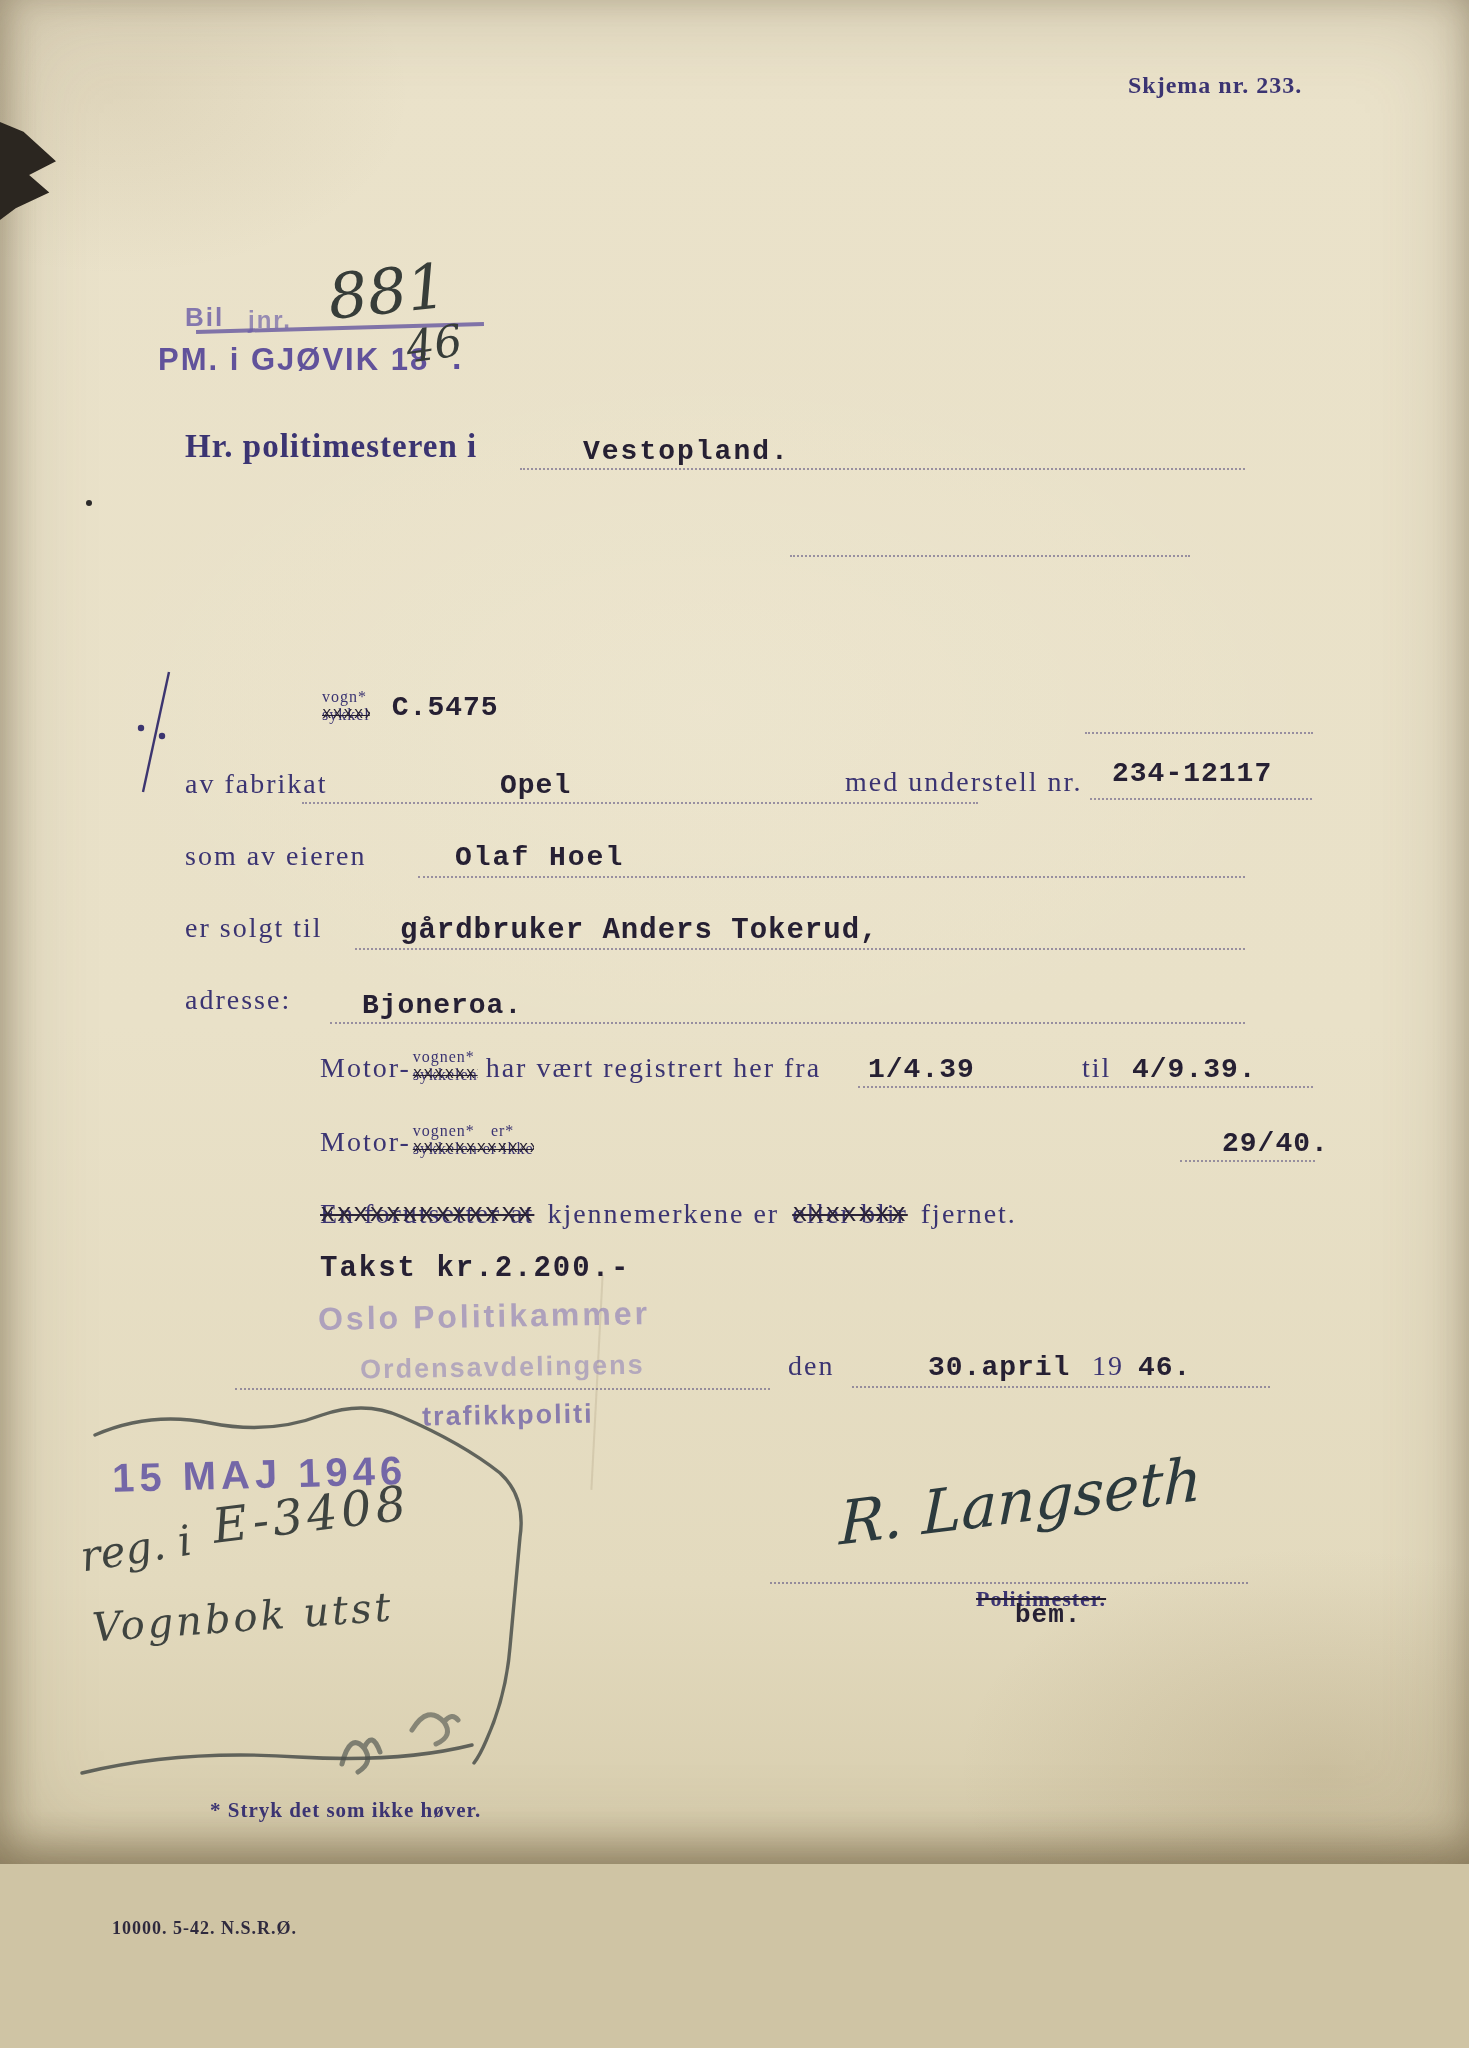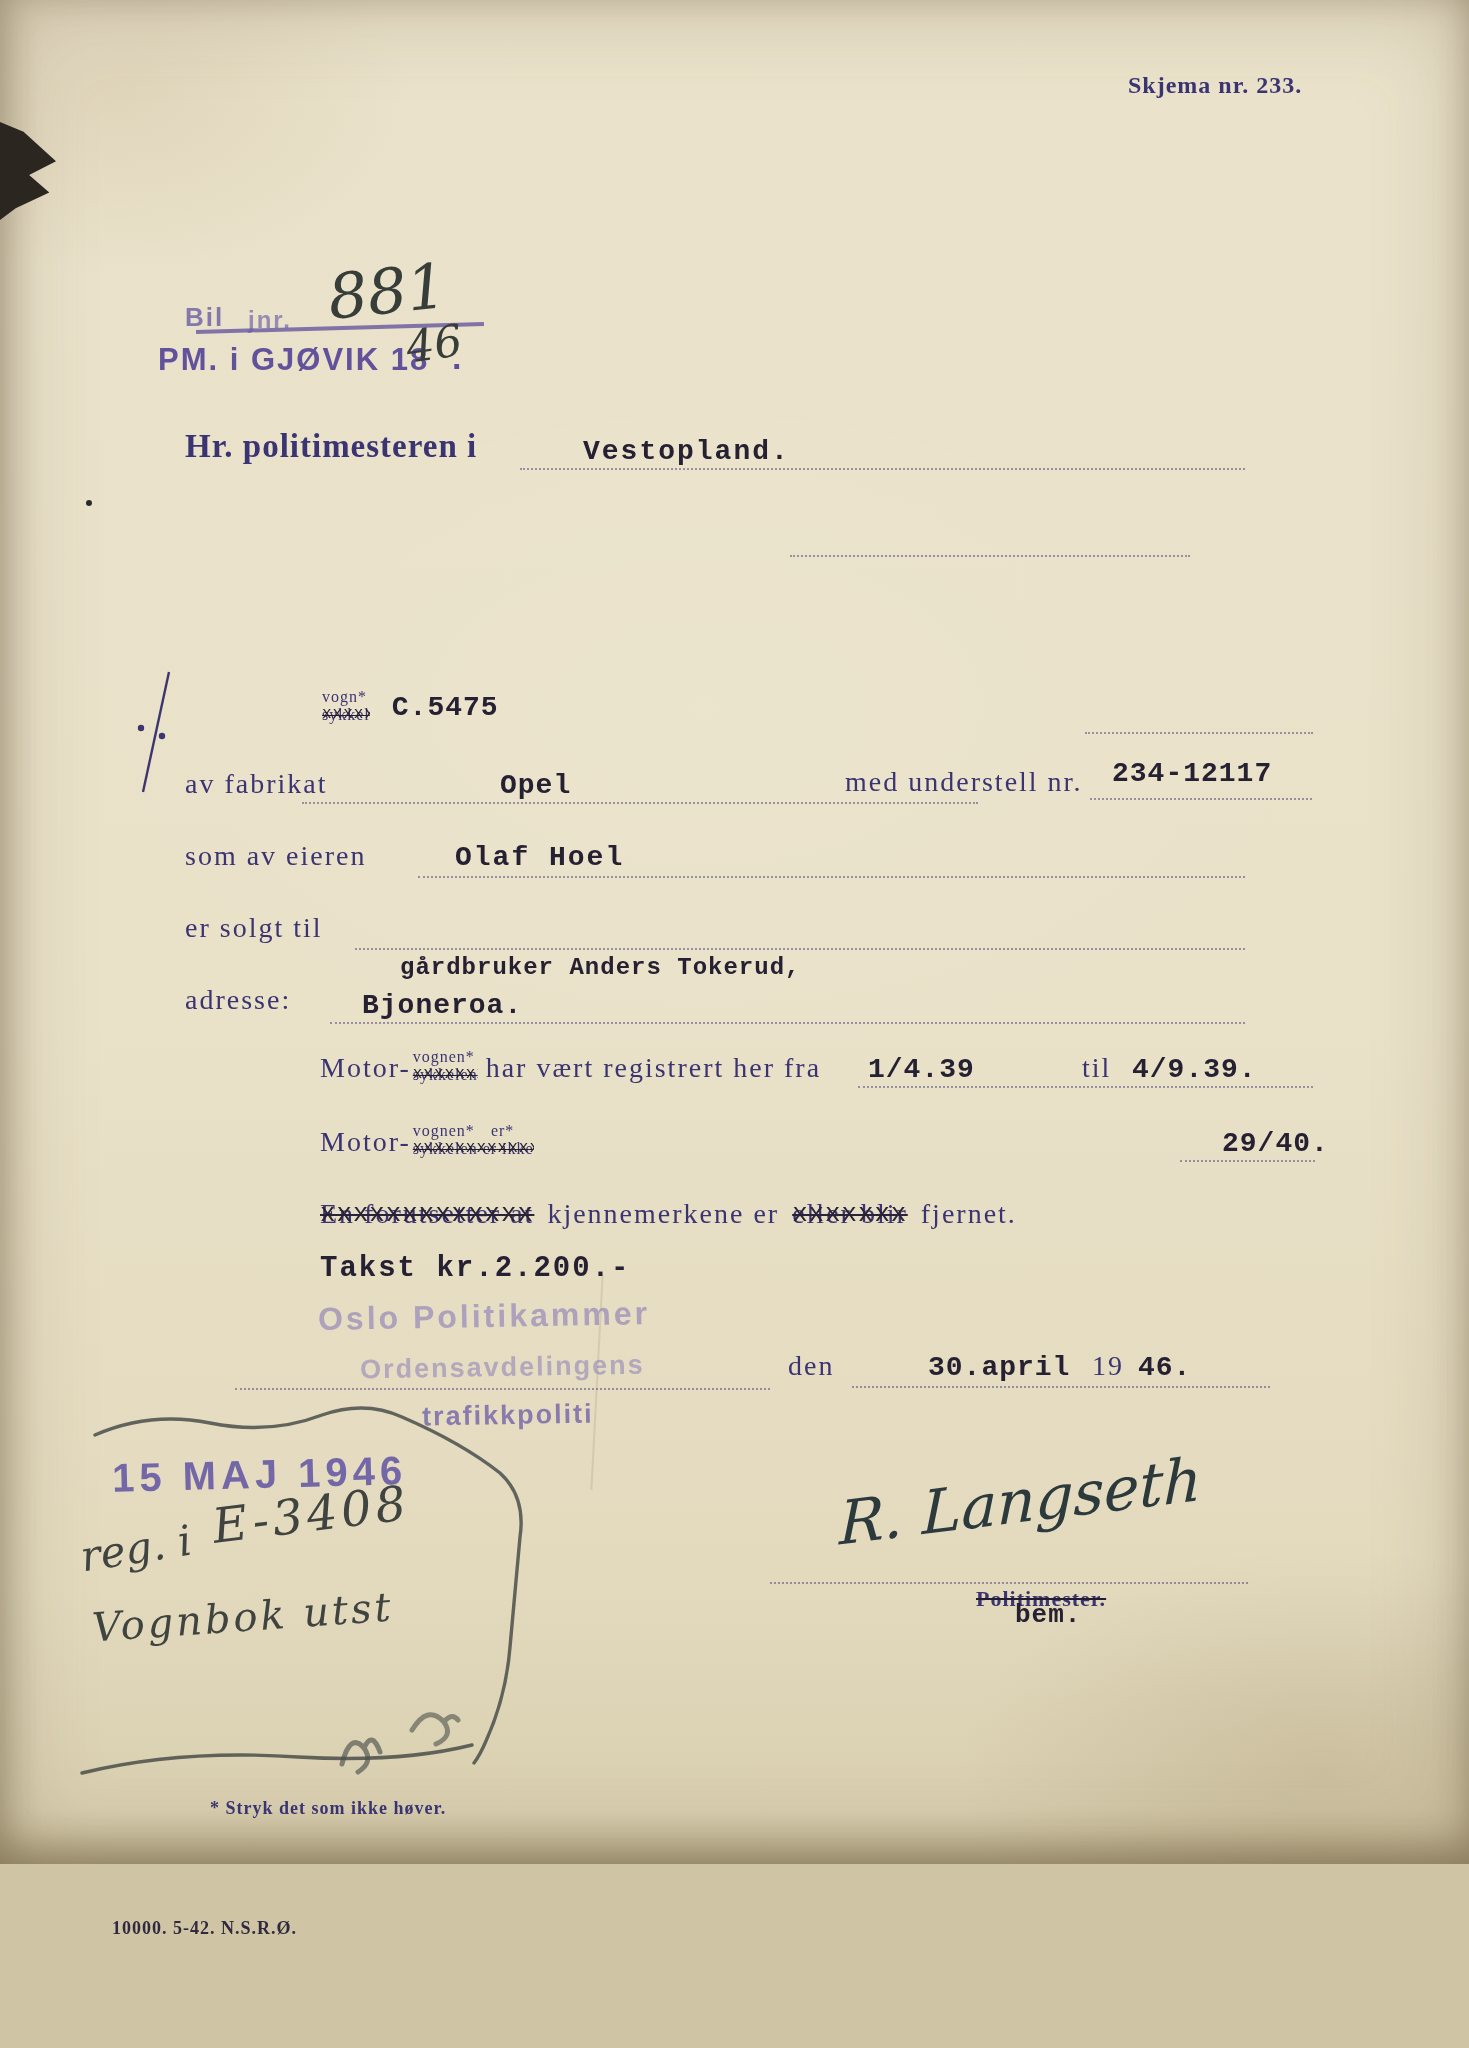--- a/index.html
+++ b/index.html
@@ -9,21 +9,21 @@
       radial-gradient(ellipse 520px 320px at 90% 95%, rgba(118,94,52,.16), transparent 70%),
       radial-gradient(ellipse 420px 260px at 8% 5%, rgba(128,104,62,.10), transparent 70%),
       radial-gradient(ellipse 900px 520px at 48% 38%, rgba(255,252,240,.12), transparent 70%),
       linear-gradient(180deg,#eae2ca 0%,#e9e1c8 55%,#e3dabe 85%,#d9cfb0 97%,#c9bd9c 100%);
     box-shadow: inset 0 0 95px rgba(95,75,45,.28), inset 0 -16px 34px rgba(70,55,30,.28), inset 14px 0 30px rgba(90,70,40,.12);
     font-family:"Liberation Serif",serif;color:#3b3472;}
   .abs{position:absolute;}
   .line{position:absolute;display:flex;align-items:flex-start;white-space:nowrap;}
   .form{color:#3b3472;font-size:28px;letter-spacing:2px;}
   .big{font-size:33px;font-weight:600;letter-spacing:1px;}
-  .small-note{font-size:18px;font-weight:700;letter-spacing:1px;}
+  .small-note{font-size:21px;font-weight:700;letter-spacing:1px;}
   .typed{font-family:"Liberation Mono","DejaVu Sans Mono",monospace;font-weight:700;color:#262033;
     letter-spacing:1px;font-size:28px;z-index:3;white-space:nowrap;}
   .dots{position:absolute;border-bottom:2px dotted rgba(84,74,125,.55);z-index:1;}
   .stack{display:inline-flex;flex-direction:column;align-items:flex-start;line-height:1.15;margin:-4px 8px 0 2px;}
   .stack .top{font-size:16px;letter-spacing:1px;color:#3b3472;display:flex;gap:16px;}
   .stack .bot{font-size:16px;letter-spacing:1px;color:#3b3472;}
   .xover{position:relative;display:inline-block;text-decoration:line-through;text-decoration-color:#221c2e;}
   .xover::after{content:"xxxxxxxxxxxxxxxxxxxxxxxxxx";position:absolute;left:0;top:-1px;width:100%;overflow:hidden;
     color:#241e30;font-family:"Liberation Mono",monospace;white-space:nowrap;}
   .xstrike{position:relative;display:inline-block;text-decoration:line-through;text-decoration-thickness:2px;text-decoration-color:#2a2337;}
@@ -83,21 +83,21 @@
   <div class="dots" style="left:302px;top:772px;width:676px;height:30px;"></div>
   <div class="abs form" style="left:845px;top:766px;">med understell nr.</div>
   <div class="abs typed" style="left:1112px;top:758px;">234-12117</div>
   <div class="dots" style="left:1090px;top:768px;width:222px;height:30px;"></div>
 
   <div class="abs form" style="left:185px;top:840px;">som av eieren</div>
   <div class="abs typed" style="left:455px;top:842px;letter-spacing:2px;">Olaf Hoel</div>
   <div class="dots" style="left:418px;top:846px;width:827px;height:30px;"></div>
 
   <div class="abs form" style="left:185px;top:912px;">er solgt til</div>
-  <div class="abs typed" style="left:400px;top:954px;font-size:24px;">gårdbruker Anders Tokerud,</div>
+  <div class="abs typed" style="left:400px;top:914px;font-size:29px;">gårdbruker Anders Tokerud,</div>
   <div class="dots" style="left:355px;top:918px;width:890px;height:30px;"></div>
 
   <div class="abs form" style="left:185px;top:984px;">adresse:</div>
   <div class="abs typed" style="left:362px;top:990px;">Bjoneroa.</div>
   <div class="dots" style="left:330px;top:992px;width:915px;height:30px;"></div>
 
   <div class="line" style="left:320px;top:1052px;">
     <span class="form">Motor-</span>
     <span class="stack">
       <span class="top">vognen*</span>

